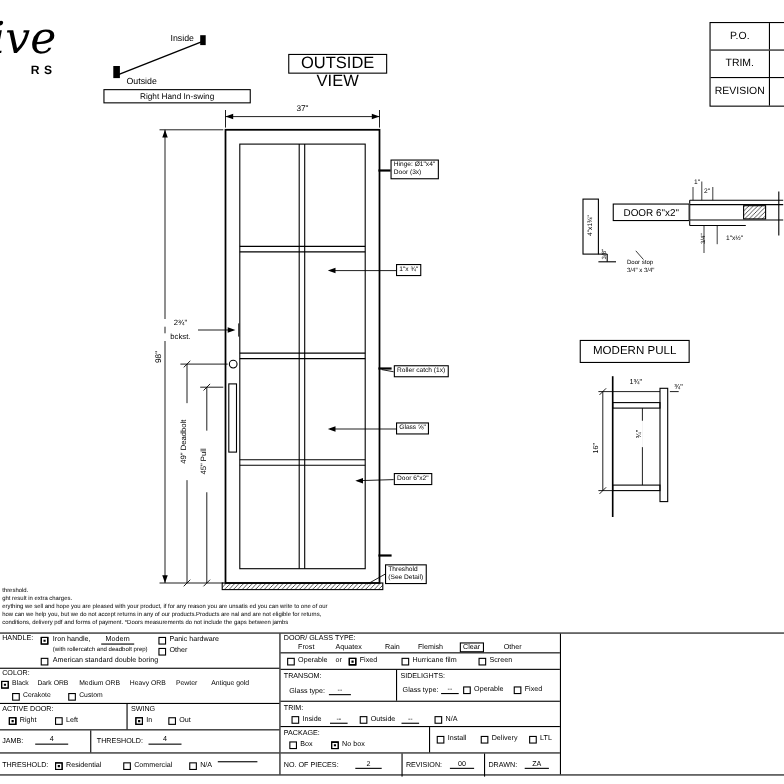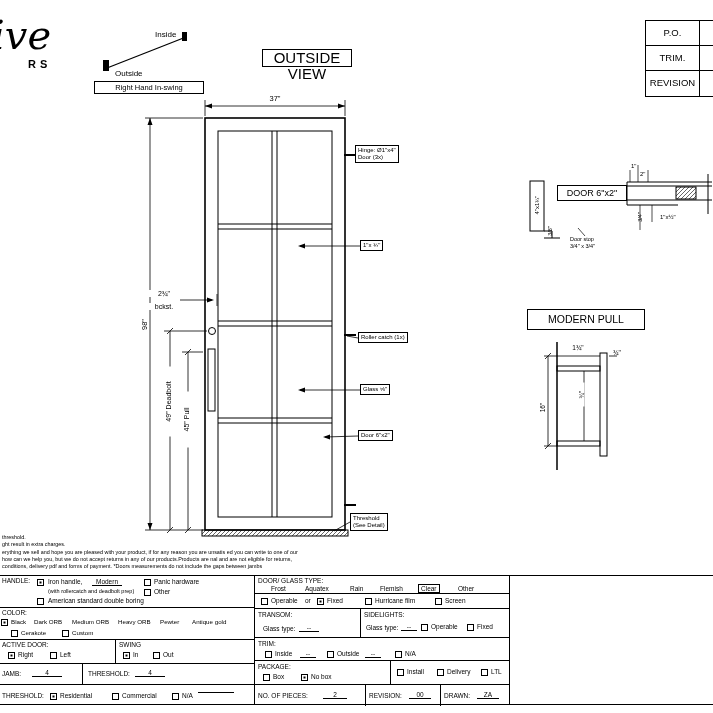--- a/index.html
+++ b/index.html
@@ -135,21 +135,21 @@
       <line x1="545" y1="359" x2="551" y2="353" stroke-width="0.8"></line>
       <line x1="545" y1="449" x2="551" y2="443" stroke-width="0.8"></line>
     </g>
   </svg>
 
   <div class="pos" style="left:-8px;top:12px;font-family:'DejaVu Serif',serif;font-style:italic;font-size:40px">ive</div>
   <div class="pos" style="left:28px;top:58px;font-size:11px;font-weight:bold;letter-spacing:4px">RS</div>
 
   <div class="pos nw" style="left:155px;top:30px;font-size:8px">Inside</div>
   <div class="pos nw" style="left:115px;top:69px;font-size:8px">Outside</div>
-  <div class="lblbox" style="left:94px;top:81px;width:110px;height:13px;font-size:7.5px;line-height:11px">Right Hand In-swing</div>
+  <div class="lblbox" style="left:94px;top:81px;width:134px;height:13px;font-size:7.5px;line-height:11px">Right Hand In-swing</div>
 
   <div class="lblbox" style="left:262px;top:49px;width:90px;height:18px;font-size:15px;line-height:16px">OUTSIDE VIEW</div>
 
   <div class="pos" style="left:645px;top:20px;width:100px;border:1px solid #000;font-size:9.5px;background:#fff">
     <div class="approw"><span class="appcell">P.O.</span></div>
     <div class="approw"><span class="appcell">TRIM.</span></div>
     <div class="approw"><span class="appcell">REVISION</span></div>
   </div>
 
   <div class="dimtext" style="left:260px;top:94px;width:30px">37"</div>
@@ -175,21 +175,21 @@
   <div class="lblbox" style="left:557px;top:185px;width:70px;height:16px;font-size:9px;line-height:14px">DOOR 6"x2"</div>
   <div class="dimtext rot ctr" style="left:515px;top:202px;width:44px;font-size:6px;background:transparent">4"x1¾"</div>
   <div class="pos nw" style="left:631px;top:163px;font-size:6px">1"</div>
   <div class="pos nw" style="left:640px;top:171px;font-size:6px">2"</div>
   <div class="dimtext rot ctr" style="left:540px;top:228px;width:20px;font-size:5.5px;background:transparent">3/8"</div>
   <div class="dimtext rot ctr" style="left:630px;top:214px;width:20px;font-size:5.5px;background:transparent">3/4"</div>
   <div class="pos nw" style="left:660px;top:214px;font-size:6px">1"x½"</div>
   <div class="pos nw f55" style="left:570px;top:236px">Door stop</div>
   <div class="pos nw f55" style="left:570px;top:243px">3/4" x 3/4"</div>
 
-  <div class="lblbox" style="left:527px;top:309px;width:118px;height:21px;font-size:10.5px;line-height:19px">MODERN PULL</div>
+  <div class="lblbox" style="left:527px;top:309px;width:100px;height:21px;font-size:10.5px;line-height:19px">MODERN PULL</div>
   <div class="dimtext ctr" style="left:560px;top:344px;width:36px;font-size:6.5px">1¾"</div>
   <div class="pos nw" style="left:613px;top:349px;font-size:6.5px">¾"</div>
   <div class="dimtext rot ctr" style="left:569px;top:391px;width:24px;font-size:6.5px">¾"</div>
   <div class="dimtext rot ctr" style="left:530px;top:404px;width:24px;font-size:6.5px">16"</div>
 
   <div class="fine" style="left:2px;top:534px">
     <div>threshold.</div>
     <div>ght result in extra charges.</div>
     <div>erything we sell and hope you are pleased with your product, if for any reason you are unsatis ed you can write to one of our</div>
     <div>how can we help you, but we do not accept returns in any of our products.Products are  nal and are not eligible for returns,</div>

